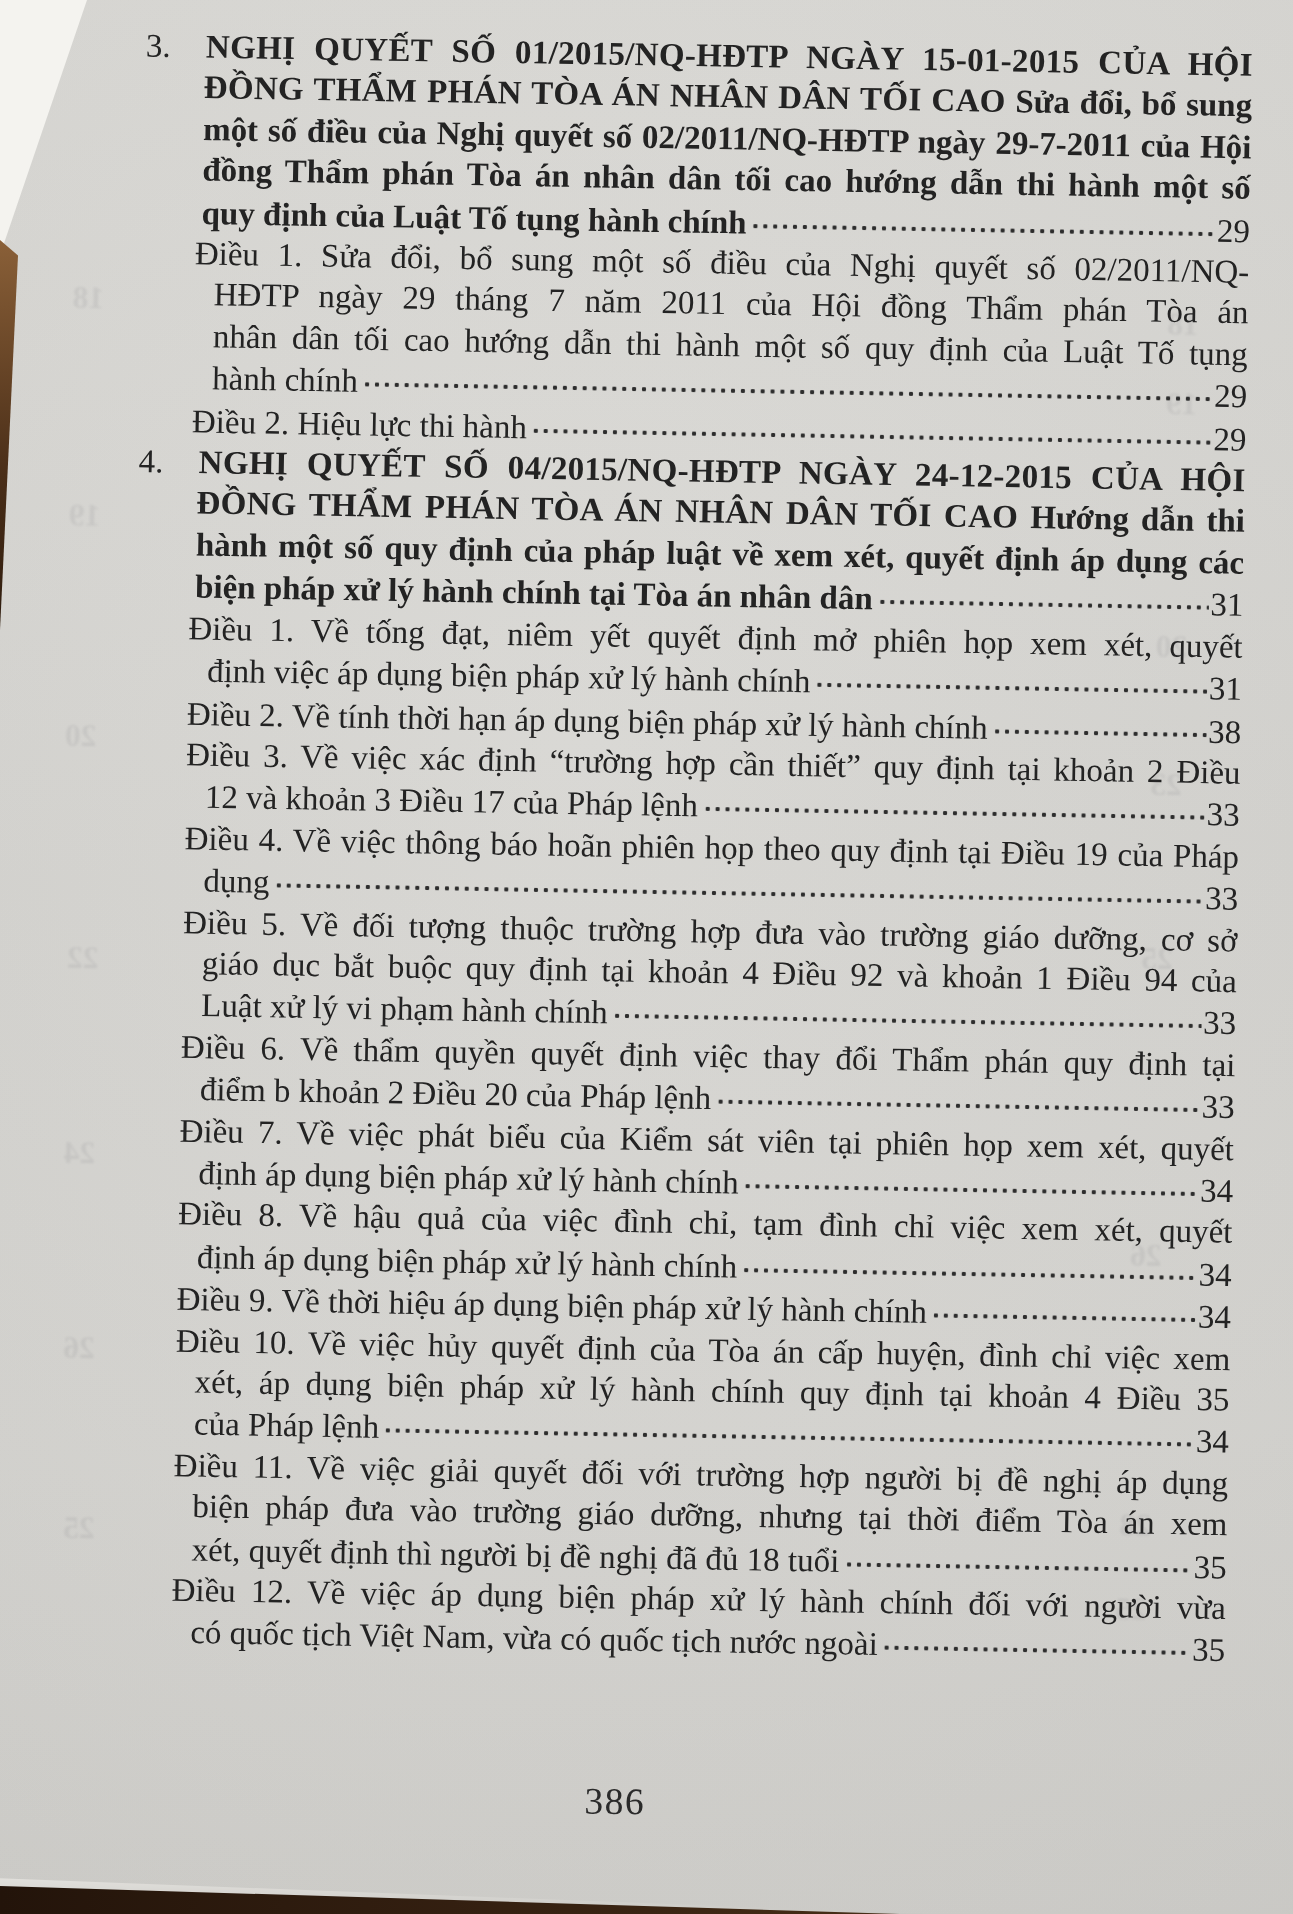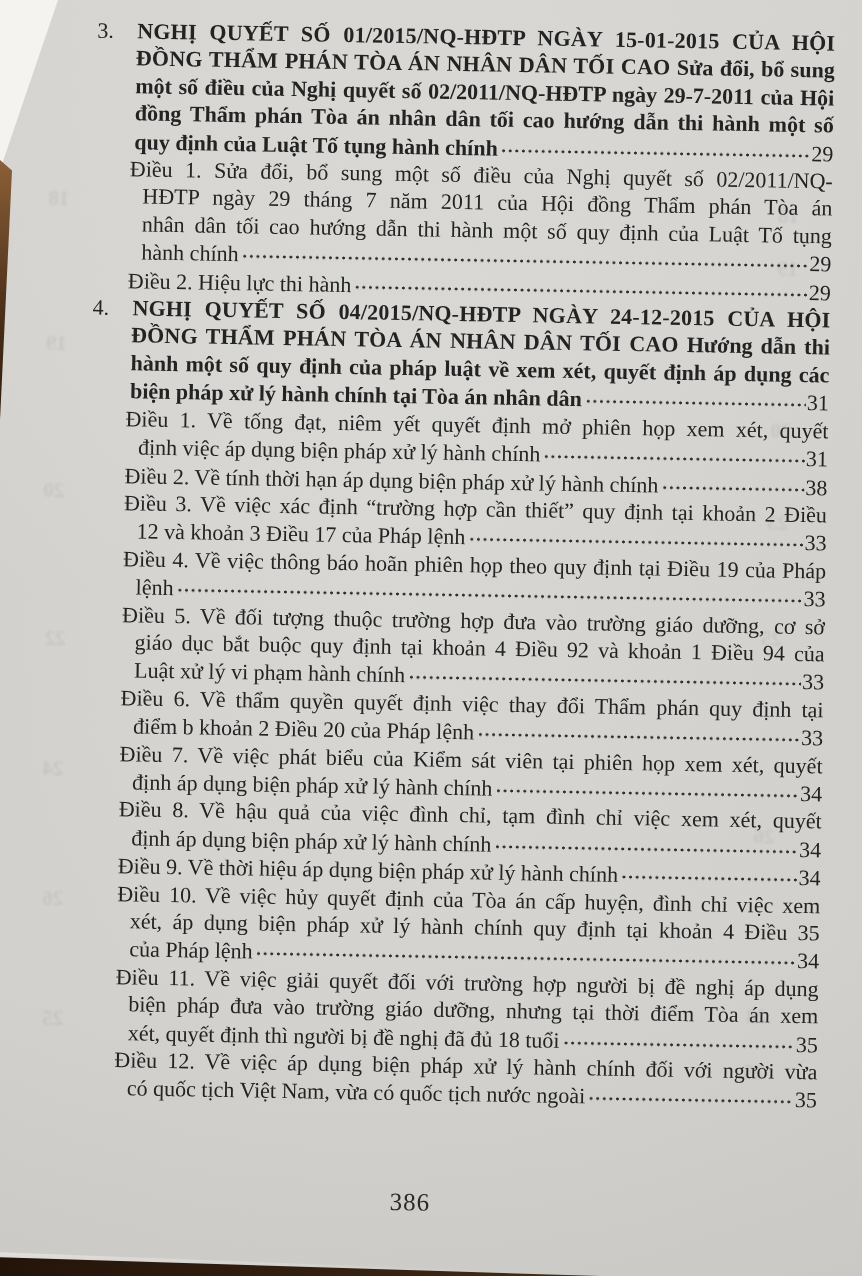--- a/index.html
+++ b/index.html
@@ -126,21 +126,21 @@
           <span class="pg">38</span>
         </div>
         <div class="line dieu just"><span class="txt"><span class="body">Điều 3. Về việc xác định “trường hợp cần thiết” quy định tại khoản 2 Điều</span></span></div>
         <div class="line dcont haspage">
           <span class="txt"><span class="body">12 và khoản 3 Điều 17 của Pháp lệnh</span></span>
           <span class="fill"></span>
           <span class="pg">33</span>
         </div>
         <div class="line dieu just"><span class="txt"><span class="body">Điều 4. Về việc thông báo hoãn phiên họp theo quy định tại Điều 19 của Pháp</span></span></div>
         <div class="line dcont haspage">
-          <span class="txt"><span class="body">lệnh</span></span>
+          <span class="txt"><span class="body">dụng</span></span>
           <span class="fill"></span>
           <span class="pg">33</span>
         </div>
         <div class="line dieu just"><span class="txt"><span class="body">Điều 5. Về đối tượng thuộc trường hợp đưa vào trường giáo dưỡng, cơ sở</span></span></div>
         <div class="line dcont just"><span class="txt"><span class="body">giáo dục bắt buộc quy định tại khoản 4 Điều 92 và khoản 1 Điều 94 của</span></span></div>
         <div class="line dcont haspage">
           <span class="txt"><span class="body">Luật xử lý vi phạm hành chính</span></span>
           <span class="fill"></span>
           <span class="pg">33</span>
         </div>

